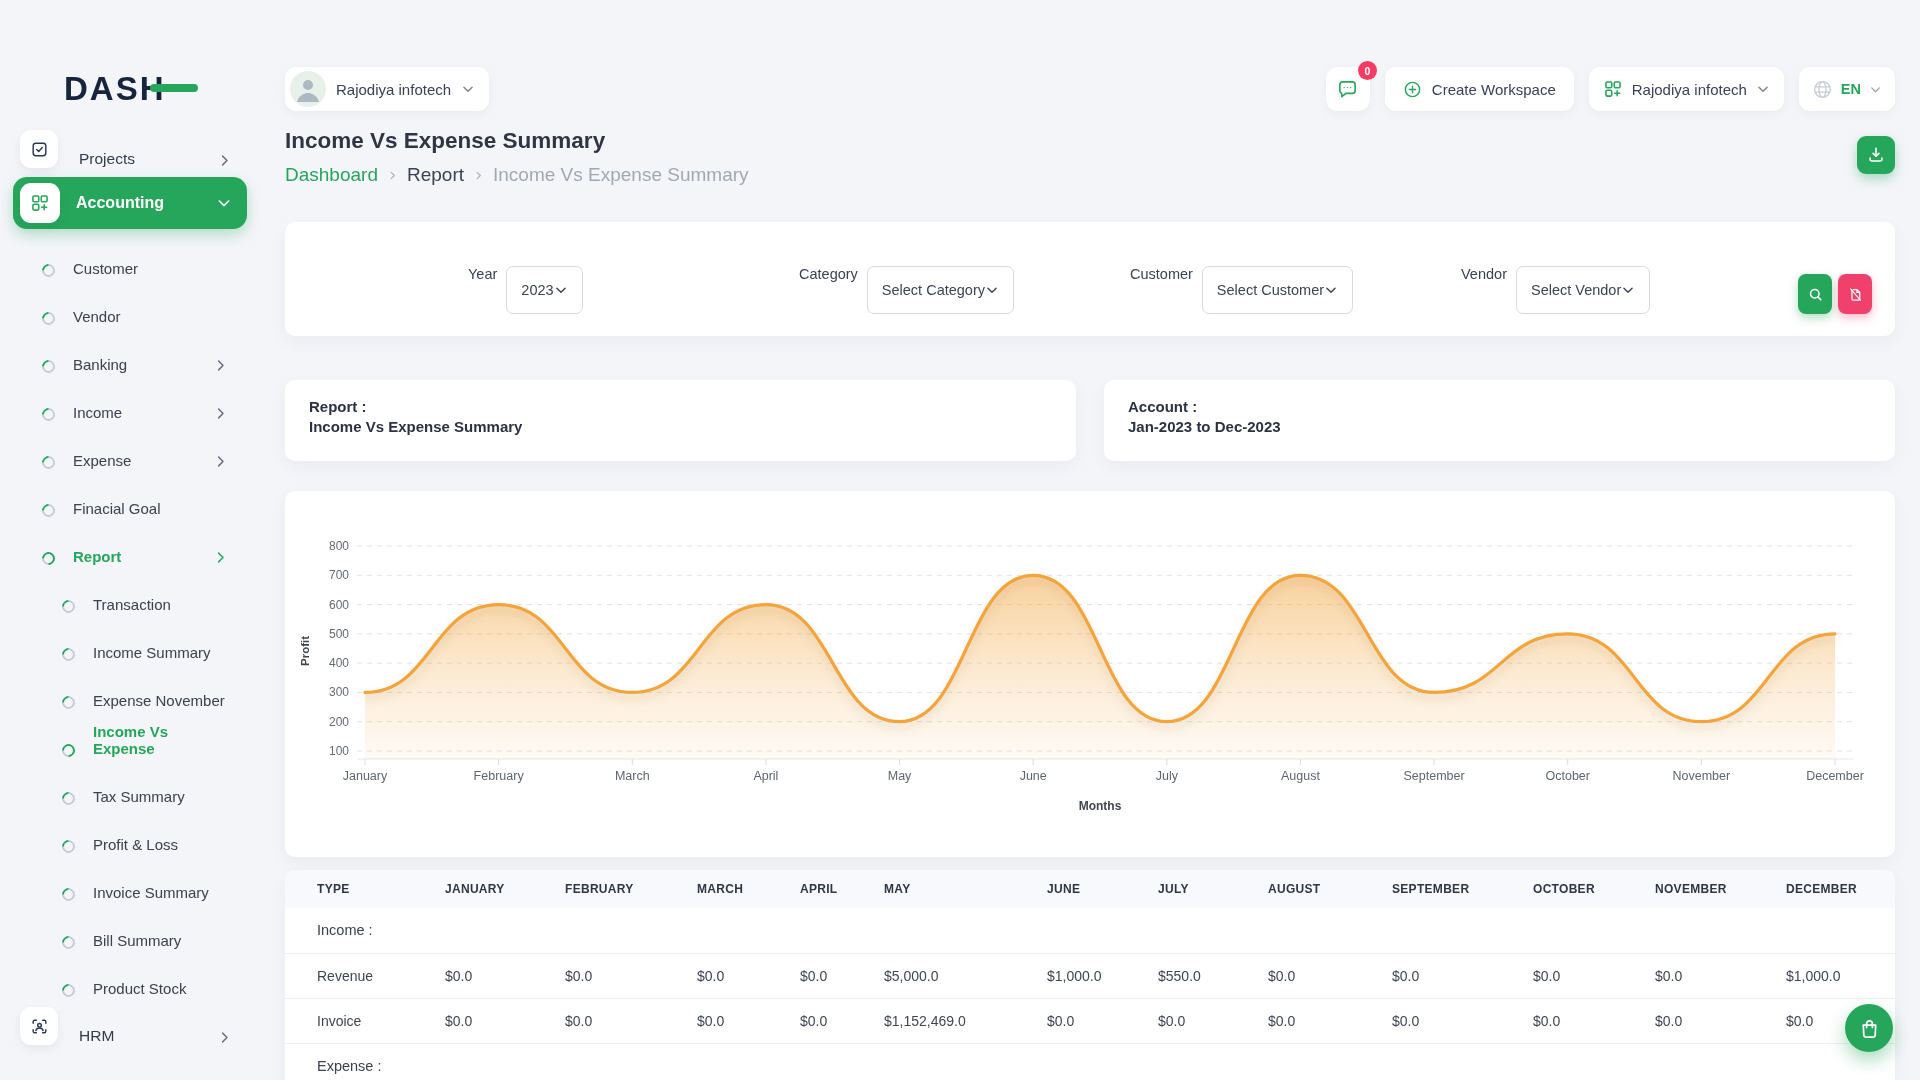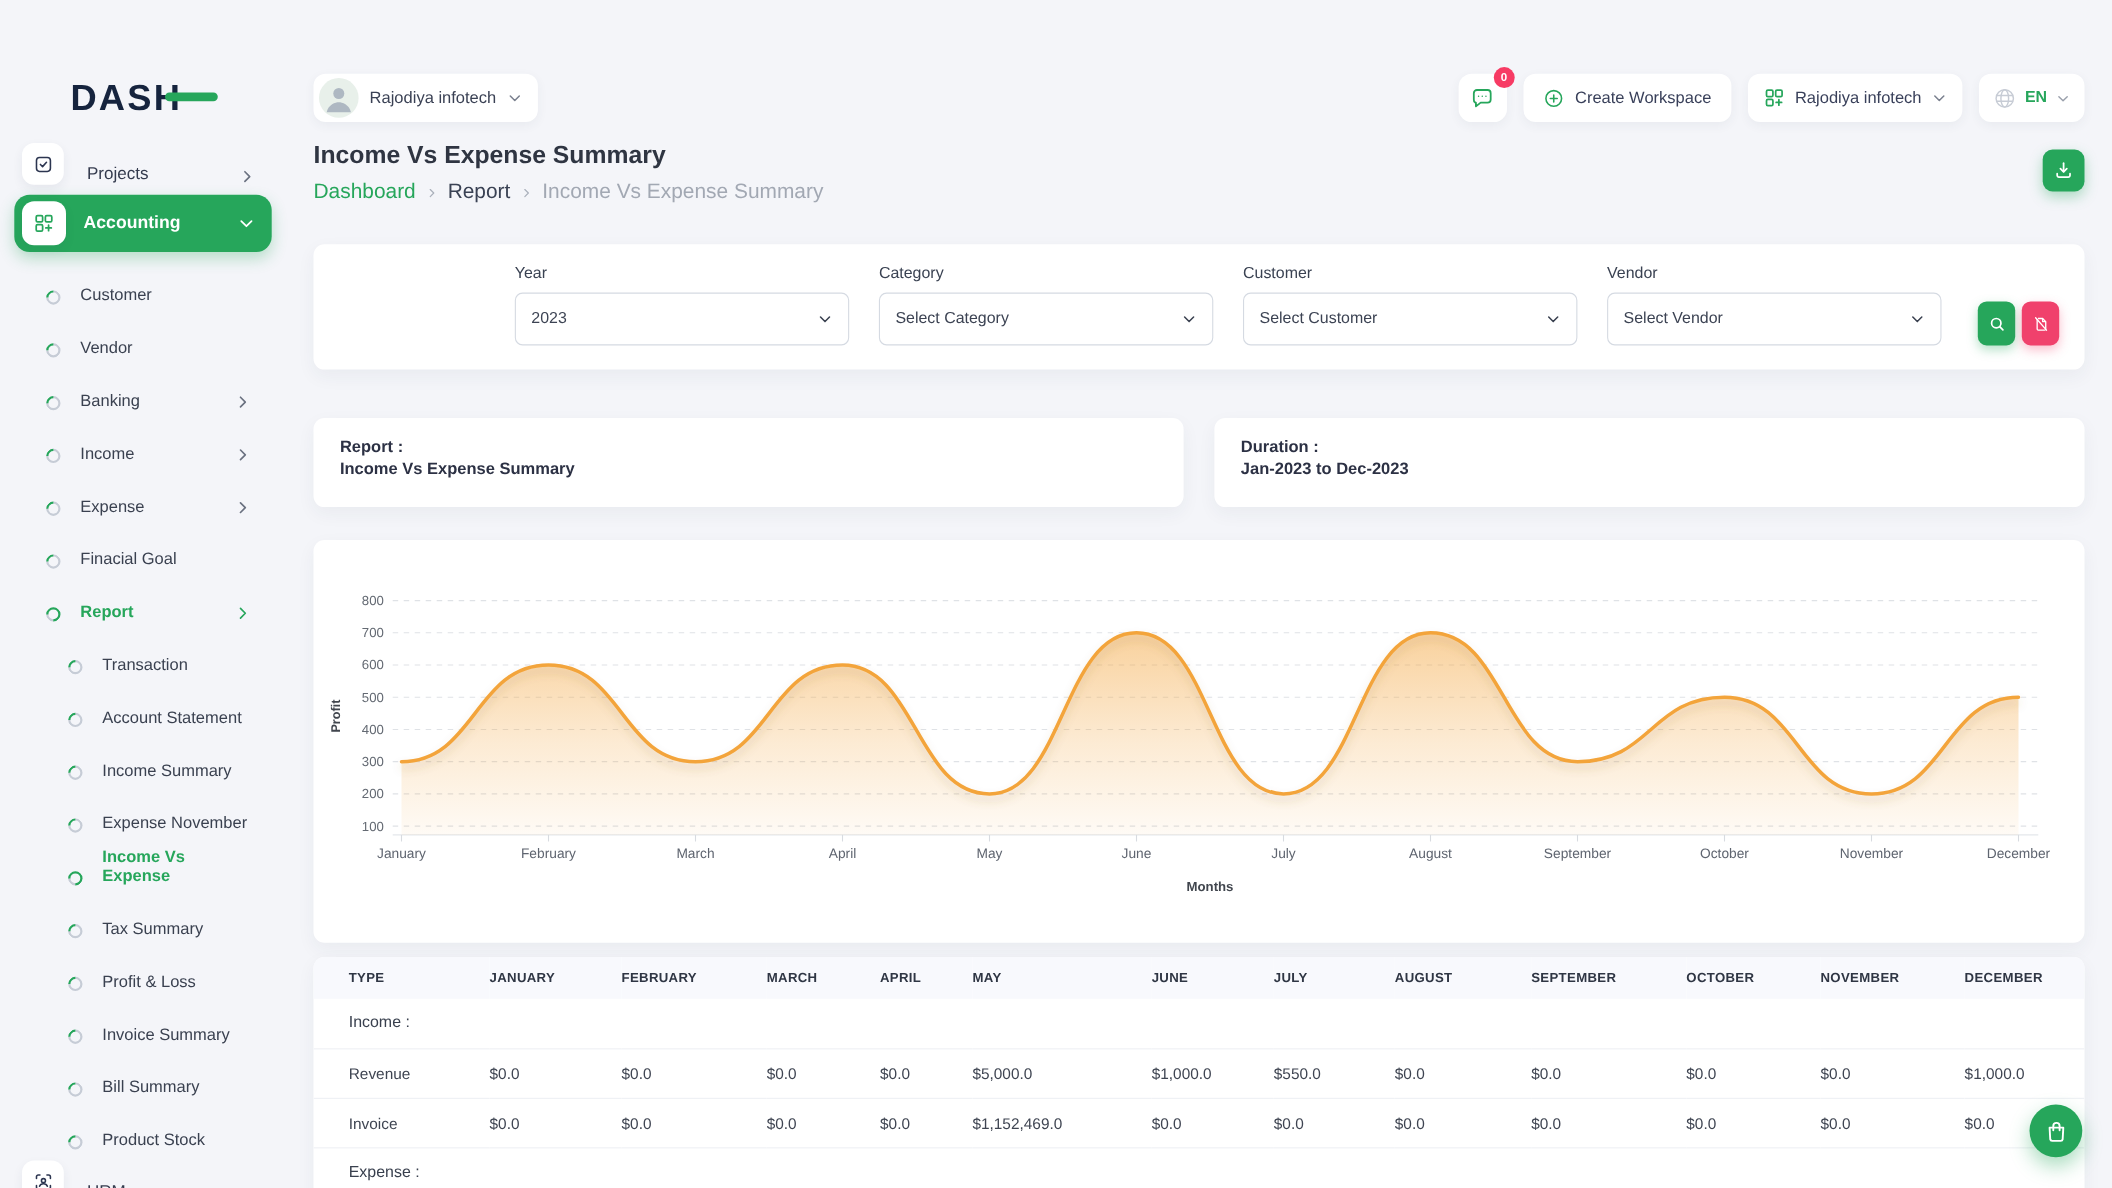--- a/index.html
+++ b/index.html
@@ -52,21 +52,21 @@
   h1{margin:0;font-size:22.5px;font-weight:600;color:#2f3542}
   .breadcrumb{display:flex;align-items:center;gap:9px;margin-top:10px;font-size:19px}
   .crumb.link{color:var(--primary);cursor:pointer}
   .crumb.mid{color:#3a4254;font-weight:500;cursor:pointer}
   .crumb.cur{color:#a2a8b3}
   .dl-btn{margin-left:auto;margin-top:8px;width:38px;height:38px;border:none;border-radius:9px;background:var(--primary);
           box-shadow:0 5px 12px rgba(38,166,91,.35);display:flex;align-items:center;justify-content:center;cursor:pointer}
   .card{background:#fff;border-radius:10px;box-shadow:0 6px 16px rgba(40,50,70,.05)}
   .filter-card{margin-top:36px;height:114px;display:flex;align-items:flex-end;justify-content:flex-end;
                gap:27px;padding:0 23px 22px 0;box-sizing:border-box}
-  .f-field{display:flex;flex-direction:column;width:304px;gap:9px}
+  .f-field{display:flex;width:304px;gap:9px}
   .f-field .f-lbl{font-size:14.5px;color:#3a4252}
   .sel{height:48px;border:1px solid #d5dae2;border-radius:7px;display:flex;align-items:center;
        padding:0 14px;font-size:14.5px;color:#3c4353;justify-content:space-between;cursor:pointer;background:#fff;box-sizing:border-box}
   .f-btns{display:flex;gap:6px;margin-left:6px}
   .sq-btn{width:34px;height:40px;border:none;border-radius:8px;display:flex;align-items:center;justify-content:center;cursor:pointer}
   .sq-btn.green{background:var(--primary);box-shadow:0 4px 10px rgba(38,166,91,.35)}
   .sq-btn.pink{background:var(--danger);box-shadow:0 4px 10px rgba(240,65,108,.35)}
   .cards-row{margin-top:44px;display:flex;gap:28px}
   .sum-card{flex:1;height:81px;padding:17px 24px;box-sizing:border-box}
   .sum-card .t{font-size:15px;font-weight:700;color:#2c3144;line-height:20px}
@@ -174,25 +174,20 @@
           </svg>
         </span>
       </div>
       <div class="mi lvl2">
         <span class="bullet"></span>
         <span class="lbl">Transaction</span>
         <span class="chev"></span>
       </div>
       <div class="mi lvl2">
         <span class="bullet"></span>
-        <span class="lbl">Account Statement</span>
-        <span class="chev"></span>
-      </div>
-      <div class="mi lvl2">
-        <span class="bullet"></span>
         <span class="lbl">Income Summary</span>
         <span class="chev"></span>
       </div>
       <div class="mi lvl2">
         <span class="bullet"></span>
         <span class="lbl">Expense November</span>
         <span class="chev"></span>
       </div>
       <div class="mi lvl2 act">
         <span class="bullet act"></span>
@@ -390,21 +385,21 @@
       </button>
     </div>
   </section>
 
   <section class="cards-row" id="summary-cards">
       <div class="card sum-card">
         <div class="t">Report :</div>
                <div class="v">Income Vs Expense Summary</div>
       </div>
       <div class="card sum-card">
-        <div class="t">Duration :</div>
+        <div class="t">Account :</div>
                <div class="v">Jan-2023 to Dec-2023</div>
       </div>
     </section>
 
   <section class="card chart-card">
     <svg id="chart-svg" width="1610" height="346" viewBox="0 0 1610 346">
         <defs>
           <linearGradient id="ag" x1="0" y1="0" x2="0" y2="1">
       <stop offset="0" stop-color="#F3A43B" stop-opacity="0.5"></stop>
       <stop offset="0.55" stop-color="#F3A43B" stop-opacity="0.22"></stop>

